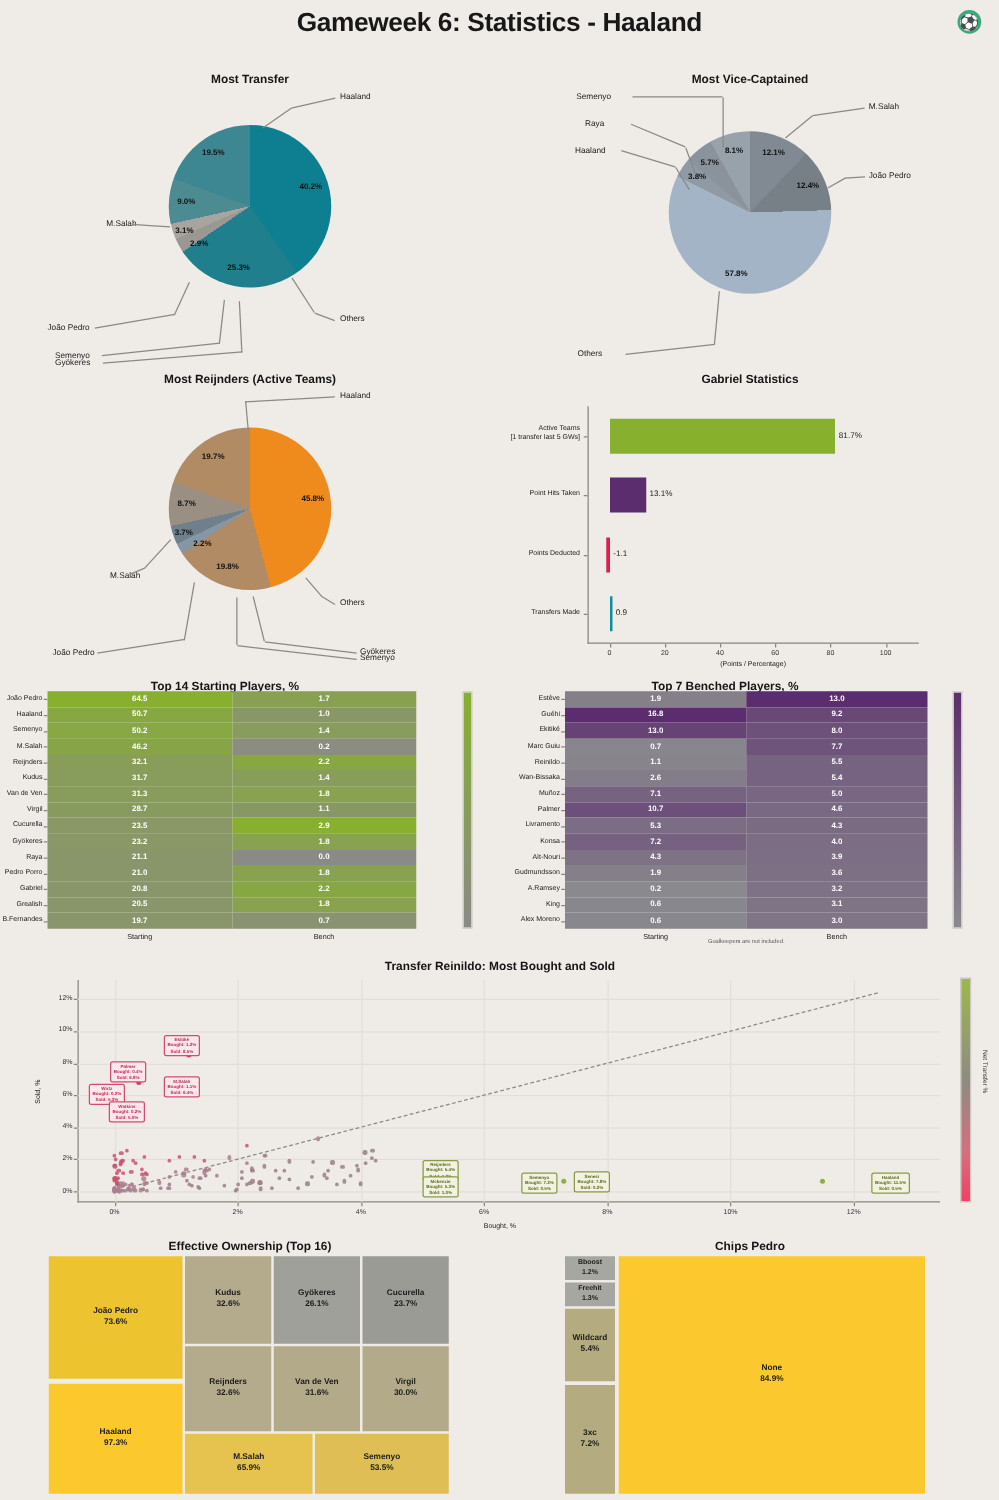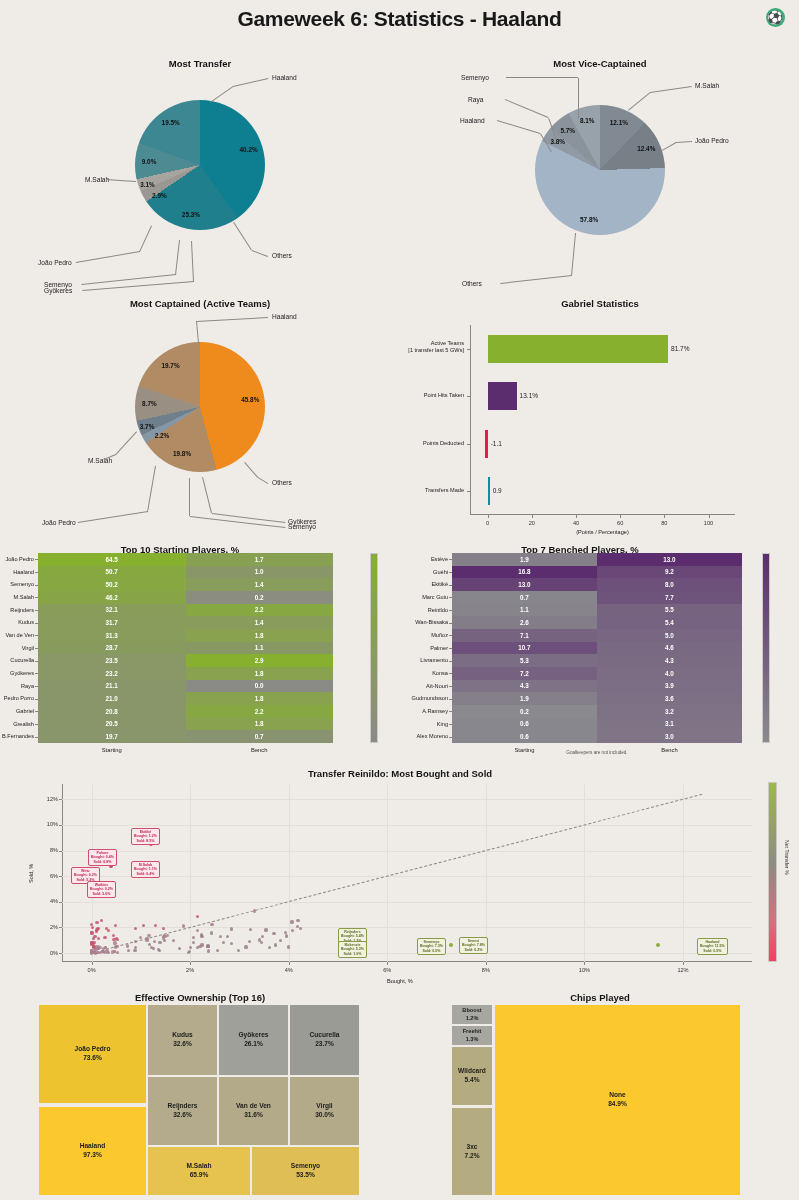--- a/index.html
+++ b/index.html
@@ -125,21 +125,21 @@
     <div class="leader" style="left: 572px; top: 276px; width: 72.4431px; transform: rotate(173.66deg);"></div>
     <div class="olabel" style="left: 460px; top: 117px; text-align: left;">Haaland</div>
     <div class="leader" style="left: 551px; top: 152px; width: 21.095px; transform: rotate(-121.43deg);"></div>
     <div class="leader" style="left: 540px; top: 134px; width: 44.9222px; transform: rotate(-163.179deg);"></div>
     <div class="olabel" style="left: 468px; top: 96px; text-align: left;">Raya</div>
     <div class="leader" style="left: 556px; top: 140px; width: 23.4094px; transform: rotate(-109.983deg);"></div>
     <div class="leader" style="left: 548px; top: 118px; width: 46.6154px; transform: rotate(-157.286deg);"></div>
     <div class="olabel" style="left: 461px; top: 74px; text-align: left;">Semenyo</div>
     <div class="leader" style="left: 578px; top: 118px; width: 40px; transform: rotate(-90deg);"></div>
     <div class="leader" style="left: 578px; top: 78px; width: 72px; transform: rotate(180deg);"></div>
-    <div class="ptitle" style="position: absolute; left: 60px; top: 298px; width: 280px;">Most Captained (Active Teams)</div>
+    <div class="ptitle" style="position: absolute; left: 60px; top: 298px; width: 280px;">Most Reijnders (Active Teams)</div>
     <div class="donut-wrap" style="position: absolute; left: 135px; top: 342px; width: 130px; height: 130px;">
       <div class="donut" style="left: 0px; top: 0px; width: 130px; height: 130px; background: conic-gradient(rgb(239, 138, 29) 0deg, rgb(239, 138, 29) 165.045deg, rgb(176, 139, 99) 165.045deg, rgb(176, 139, 99) 236.396deg, rgb(133, 150, 165) 236.396deg, rgb(133, 150, 165) 244.324deg, rgb(111, 127, 139) 244.324deg, rgb(111, 127, 139) 257.658deg, rgb(154, 143, 131) 257.658deg, rgb(154, 143, 131) 289.009deg, rgb(176, 139, 99) 289.009deg, rgb(176, 139, 99) 360deg);"></div>
       <div class="hole" style="left: 28.6px; top: 28.6px; width: 72.8px; height: 72.8px;"></div>
     </div>
     <div class="dlabel" style="left: 238.269px; top: 396.402px; width: 24px; text-align: center;">45.8%</div>
     <div class="dlabel" style="left: 170.062px; top: 450.421px; width: 24px; text-align: center;">19.8%</div>
     <div class="dlabel" style="left: 149.934px; top: 432.073px; width: 24px; text-align: center;">2.2%</div>
     <div class="dlabel" style="left: 135.065px; top: 422.514px; width: 24px; text-align: center;">3.7%</div>
     <div class="dlabel" style="left: 137.386px; top: 400.052px; width: 24px; text-align: center;">8.7%</div>
     <div class="dlabel" style="left: 158.562px; top: 361.722px; width: 24px; text-align: center;">19.7%</div>
@@ -194,21 +194,21 @@
     <div class="tick" style="left: 523.833px; top: 520px; width: 16px; text-align: center;">20</div>
     <div class="tickmark" style="left: 576px; top: 515px; width: 1px; height: 3px;"></div>
     <div class="tick" style="left: 568px; top: 520px; width: 16px; text-align: center;">40</div>
     <div class="tickmark" style="left: 620.167px; top: 515px; width: 1px; height: 3px;"></div>
     <div class="tick" style="left: 612.167px; top: 520px; width: 16px; text-align: center;">60</div>
     <div class="tickmark" style="left: 664.333px; top: 515px; width: 1px; height: 3px;"></div>
     <div class="tick" style="left: 656.333px; top: 520px; width: 16px; text-align: center;">80</div>
     <div class="tickmark" style="left: 708.5px; top: 515px; width: 1px; height: 3px;"></div>
     <div class="tick" style="left: 700.5px; top: 520px; width: 16px; text-align: center;">100</div>
     <div class="axistitle" style="left: 470px; top: 529px; width: 265px; text-align: center;">(Points / Percentage)</div>
-    <div class="ptitle" style="position: absolute; left: 30px; top: 544px; width: 300px;">Top 10 Starting Players, %</div>
+    <div class="ptitle" style="position: absolute; left: 30px; top: 544px; width: 300px;">Top 14 Starting Players, %</div>
     <div class="rowname" style="left: -20px; top: 555.833px; width: 54px;">João Pedro</div>
     <div class="tickmark" style="left: 35px; top: 559.333px; width: 3px; height: 1px;"></div>
     <div class="rowname" style="left: -20px; top: 568.5px; width: 54px;">Haaland</div>
     <div class="tickmark" style="left: 35px; top: 572px; width: 3px; height: 1px;"></div>
     <div class="rowname" style="left: -20px; top: 581.167px; width: 54px;">Semenyo</div>
     <div class="tickmark" style="left: 35px; top: 584.667px; width: 3px; height: 1px;"></div>
     <div class="rowname" style="left: -20px; top: 593.833px; width: 54px;">M.Salah</div>
     <div class="tickmark" style="left: 35px; top: 597.333px; width: 3px; height: 1px;"></div>
     <div class="rowname" style="left: -20px; top: 606.5px; width: 54px;">Reijnders</div>
     <div class="tickmark" style="left: 35px; top: 610px; width: 3px; height: 1px;"></div>
@@ -687,21 +687,21 @@
       <div>30.0%</div>
     </div>
     <div class="tile" style="left: 148px; top: 1147px; width: 102px; height: 48px; background: rgb(230, 194, 78);">
       <div>M.Salah</div>
       <div>65.9%</div>
     </div>
     <div class="tile" style="left: 252px; top: 1147px; width: 107px; height: 48px; background: rgb(223, 190, 85);">
       <div>Semenyo</div>
       <div>53.5%</div>
     </div>
-    <div class="ptitle" style="position: absolute; left: 440px; top: 992px; width: 320px;">Chips Played</div>
+    <div class="ptitle" style="position: absolute; left: 440px; top: 992px; width: 320px;">Chips Pedro</div>
     <div class="tile small" style="left: 452px; top: 1005px; width: 40px; height: 19px; background: rgb(167, 167, 162);">
       <div>Bboost</div>
       <div>1.2%</div>
     </div>
     <div class="tile small" style="left: 452px; top: 1026px; width: 40px; height: 19px; background: rgb(167, 167, 162);">
       <div>Freehit</div>
       <div>1.3%</div>
     </div>
     <div class="tile" style="left: 452px; top: 1047px; width: 40px; height: 58px; background: rgb(180, 171, 128);">
       <div>Wildcard</div>

